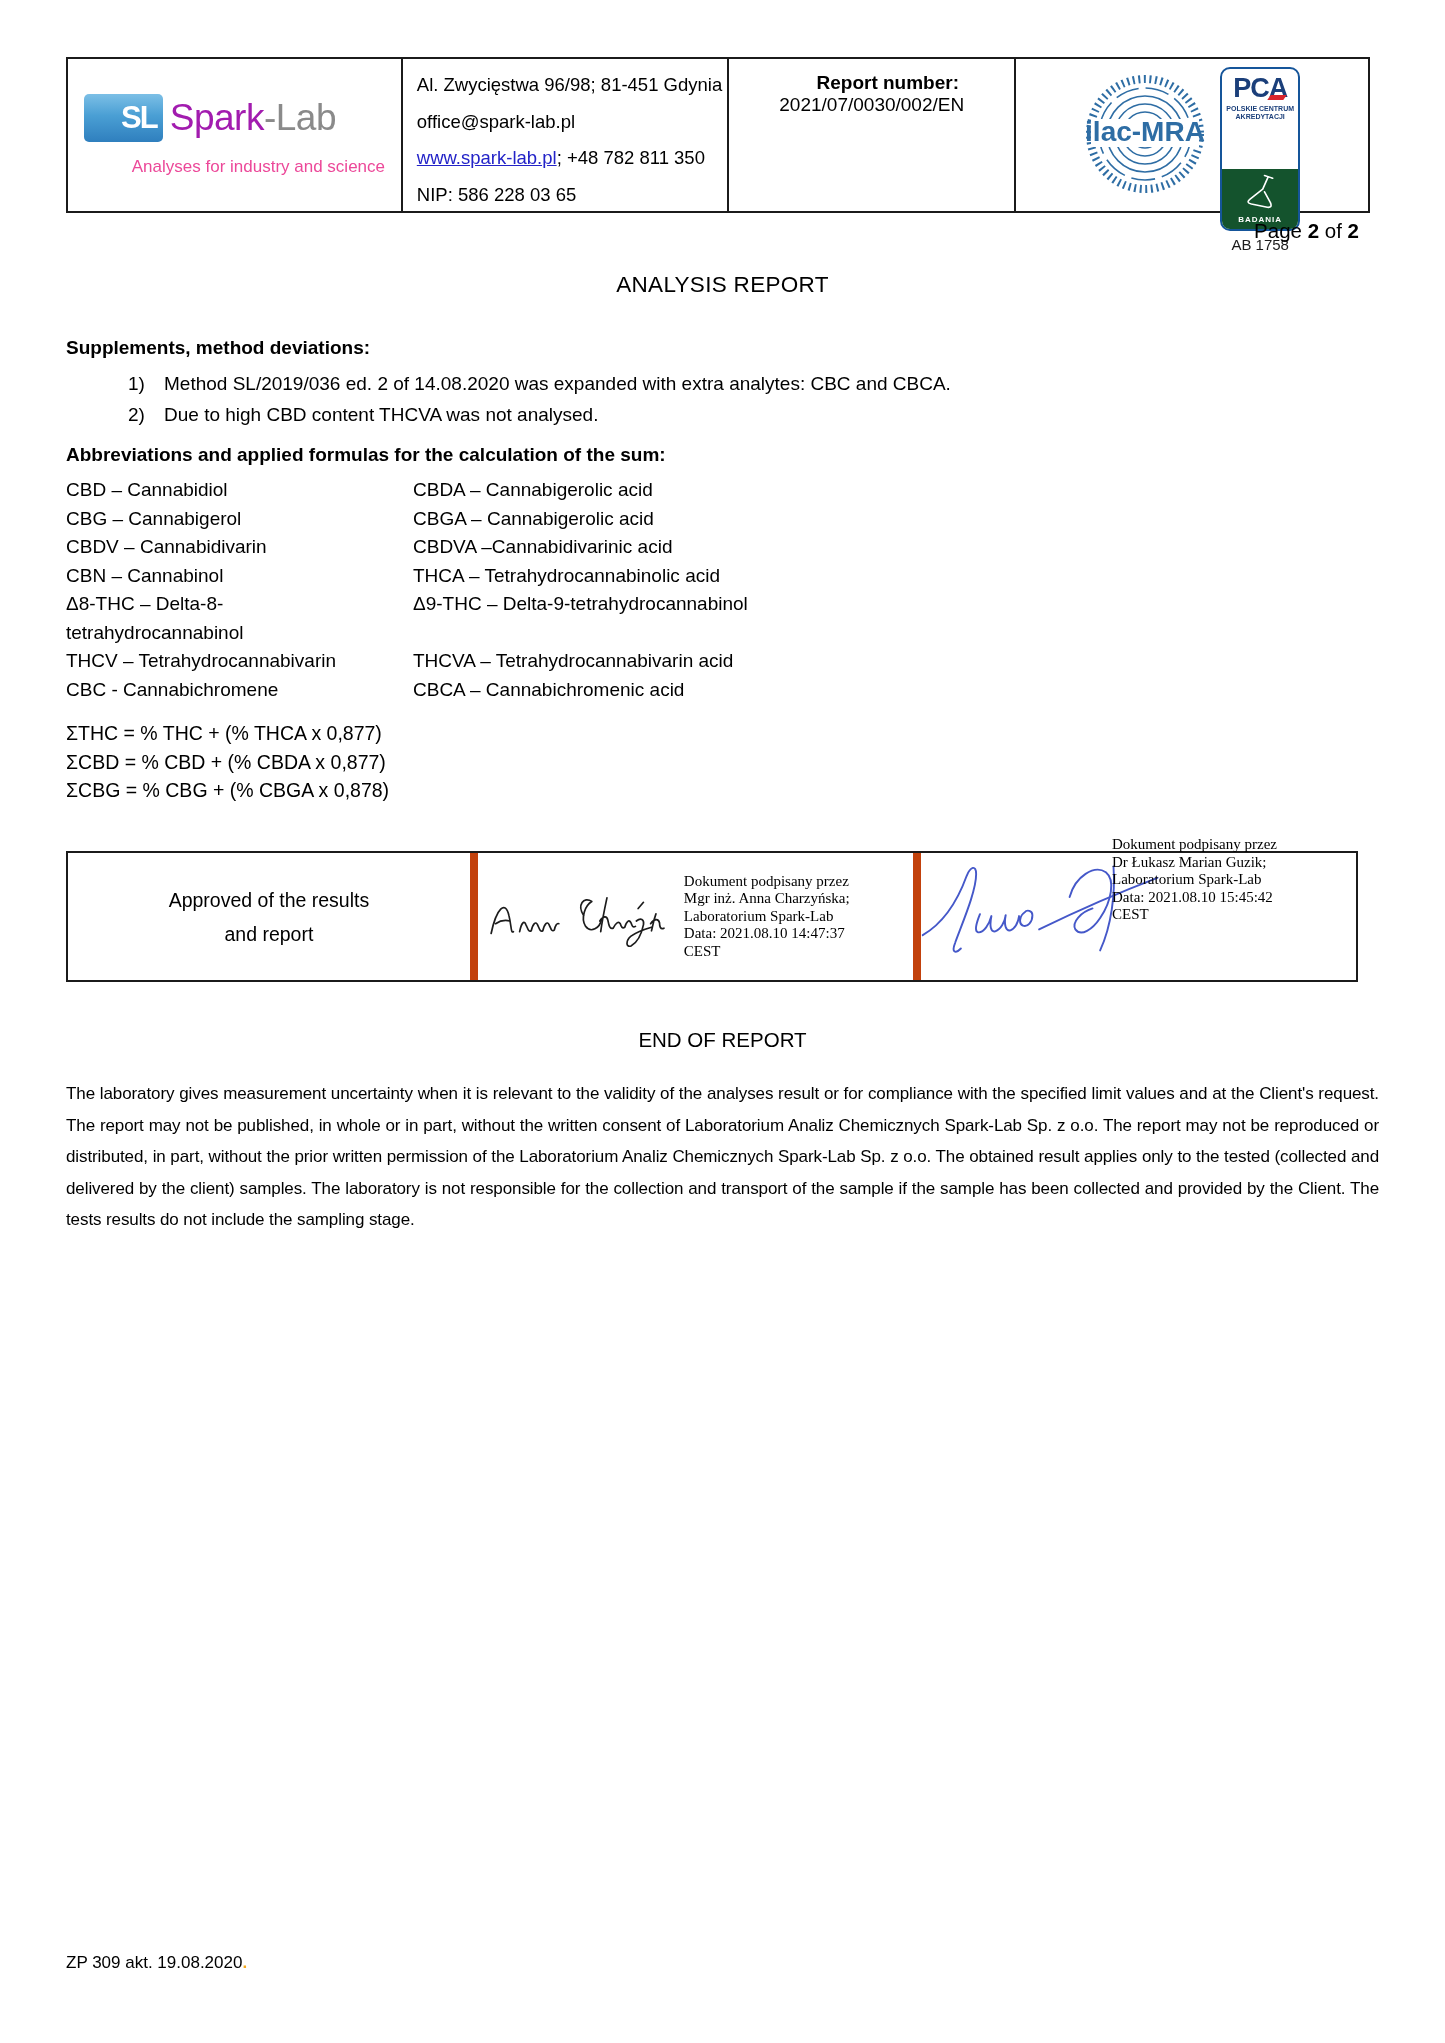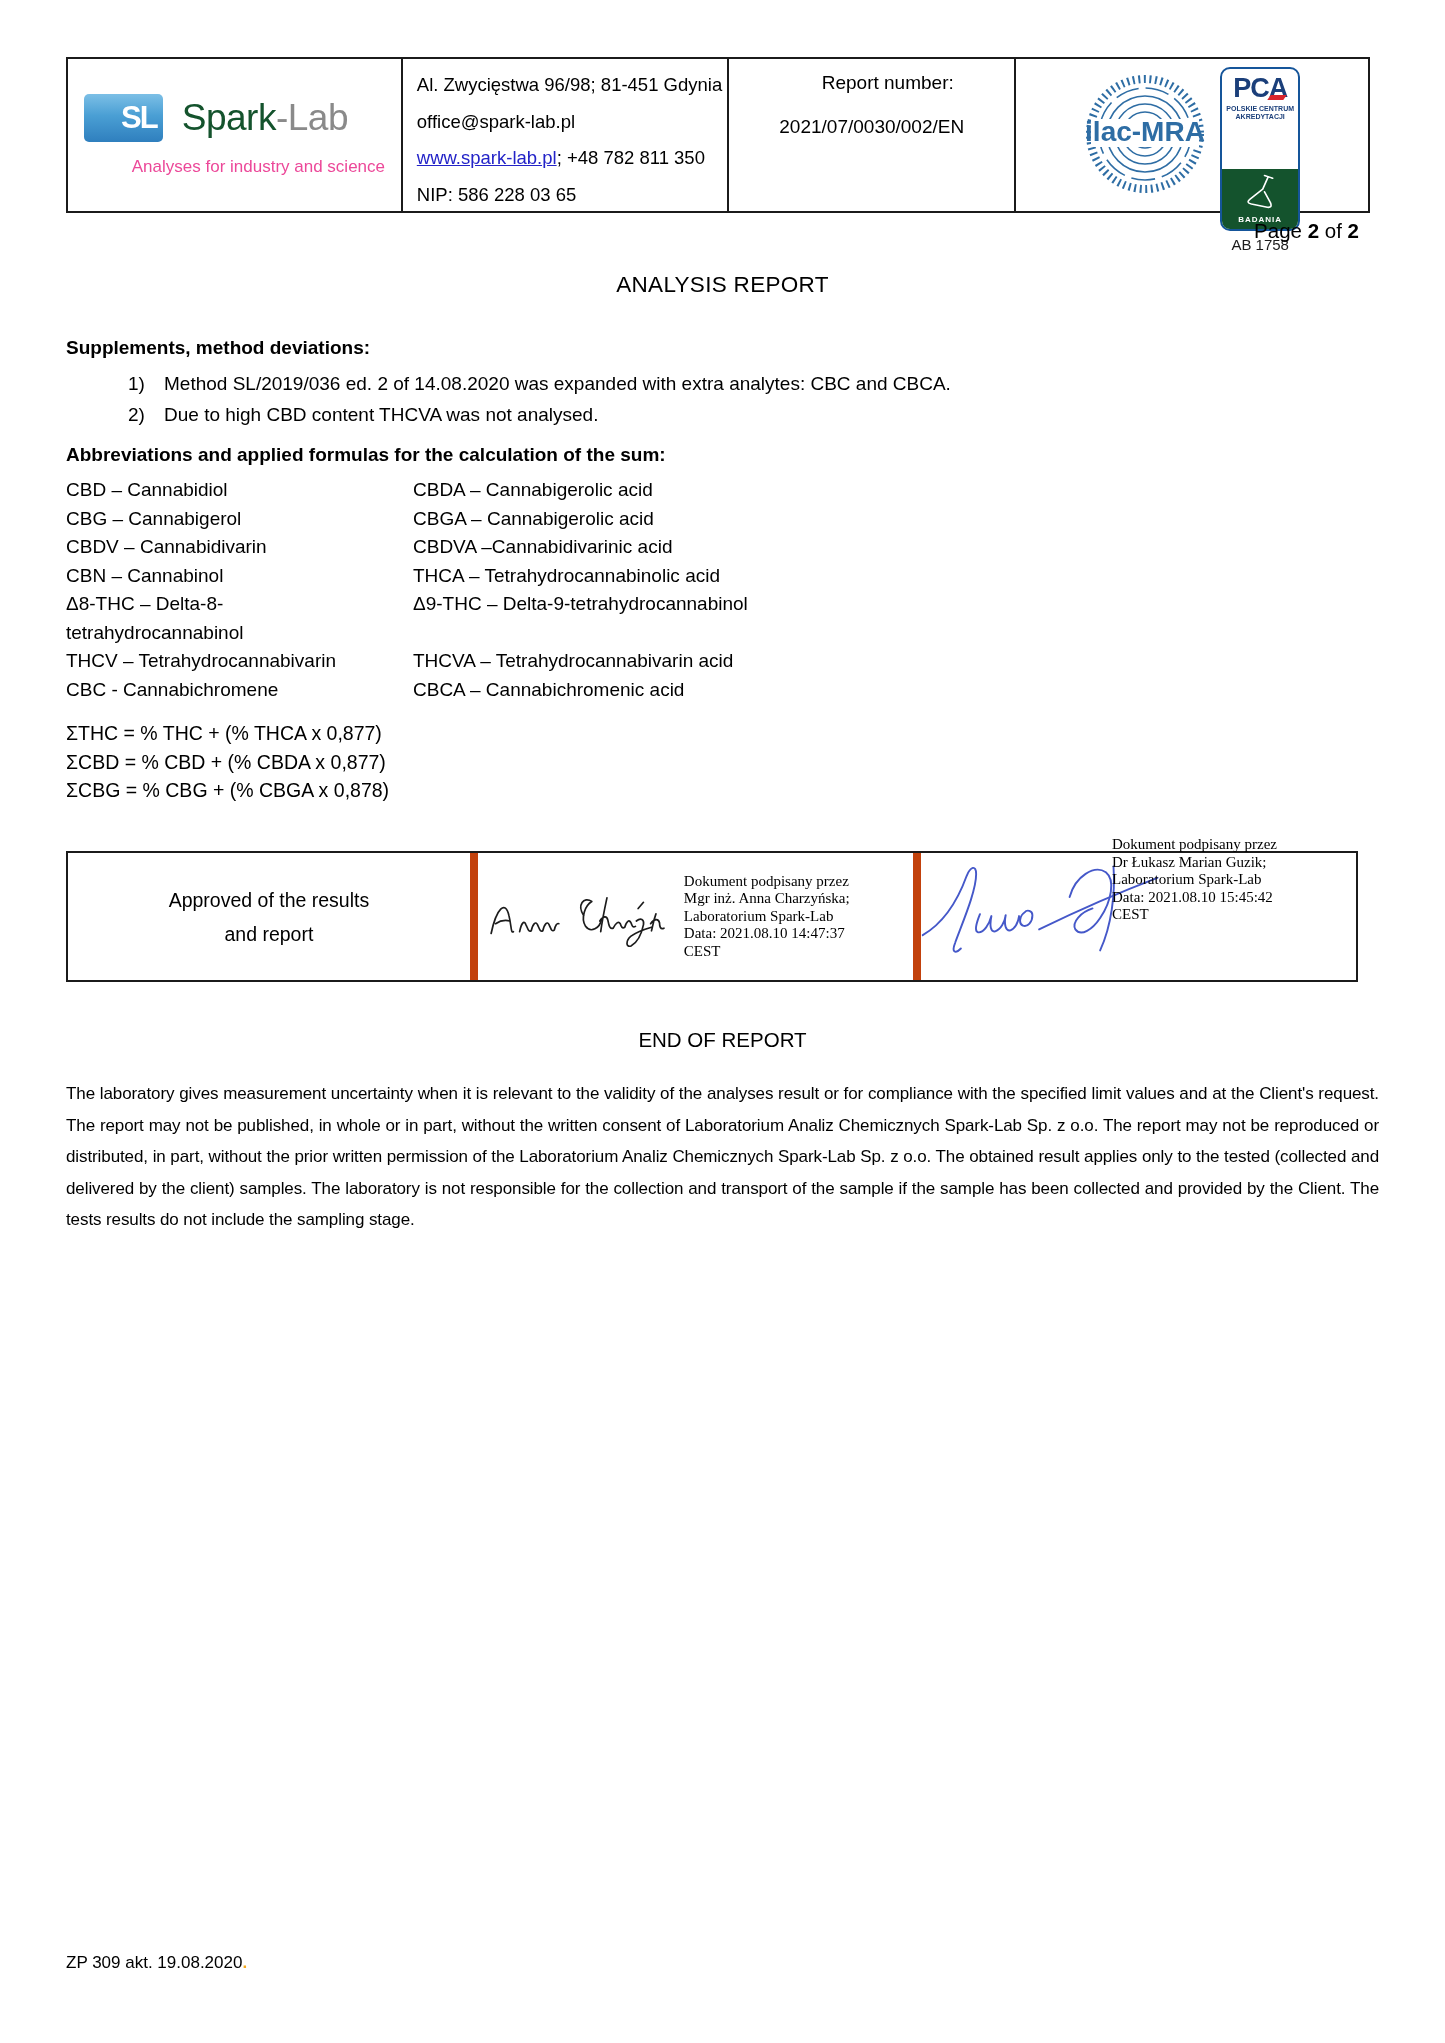--- a/index.html
+++ b/index.html
@@ -22,27 +22,27 @@
   .cell-logo{flex:0 0 25.6%;display:flex;align-items:center;justify-content:center;}
   .logo-row{display:flex;align-items:center;}
   .sl-box{
     width:48px;height:48px;border-radius:5px;margin-right:7px;
     background:linear-gradient(180deg,#7cbfe6 0%,#4a9fd4 45%,#2f7fbe 100%);
     color:#fff;font-weight:bold;font-size:31px;line-height:48px;text-align:center;
     letter-spacing:-2px;
     padding-left:31px;
   }
   .logo-name{font-size:37px;letter-spacing:-0.5px;}
-  .logo-name .p1{color:#14532d;margin-left:12px;}
+  .logo-name .p1{color:#a21caf;}
   .logo-name .p2{color:#8a8a8a;}
   .tagline{font-size:17px;color:#ec4899;margin-top:15px;padding-left:48px;}
   .cell-contact{flex:0 0 25.1%;padding:8px 0 0 14px;font-size:18.5px;line-height:36.5px;white-space:nowrap;}
   .cell-contact a{color:#2323c8;text-decoration:underline;}
   .cell-report{flex:0 0 22.1%;text-align:center;padding-top:13px;font-size:19px;}
-  .cell-report .rn-label{font-weight:normal;margin-bottom:22px;padding-left:32px;}
+  .cell-report .rn-label{font-weight:bold;margin-bottom:0;padding-left:32px;}
   .cell-logos{flex:1;display:flex;align-items:flex-start;justify-content:center;padding-top:8px;gap:14px;}
   .ilac{margin-top:6px;}
   .pca-wrap{text-align:center;}
   .pca-badge{
     width:76px;border:2.5px solid #15559a;border-radius:10px;overflow:hidden;background:#fff;
   }
   .pca-word{position:relative;font-weight:bold;font-size:27px;color:#1b3f7a;line-height:30px;padding-top:4px;letter-spacing:-1px;}
   .pca-red{position:absolute;right:13px;bottom:3px;width:16px;height:5px;background:#d9242b;transform:skewX(-35deg);}
   .pca-small{font-size:7px;font-weight:bold;color:#1b3f7a;line-height:8px;padding:2px 1px 4px;}
   .pca-bottom{background:#14532d;color:#fff;padding:2px 0 5px;margin-top:44px;}

